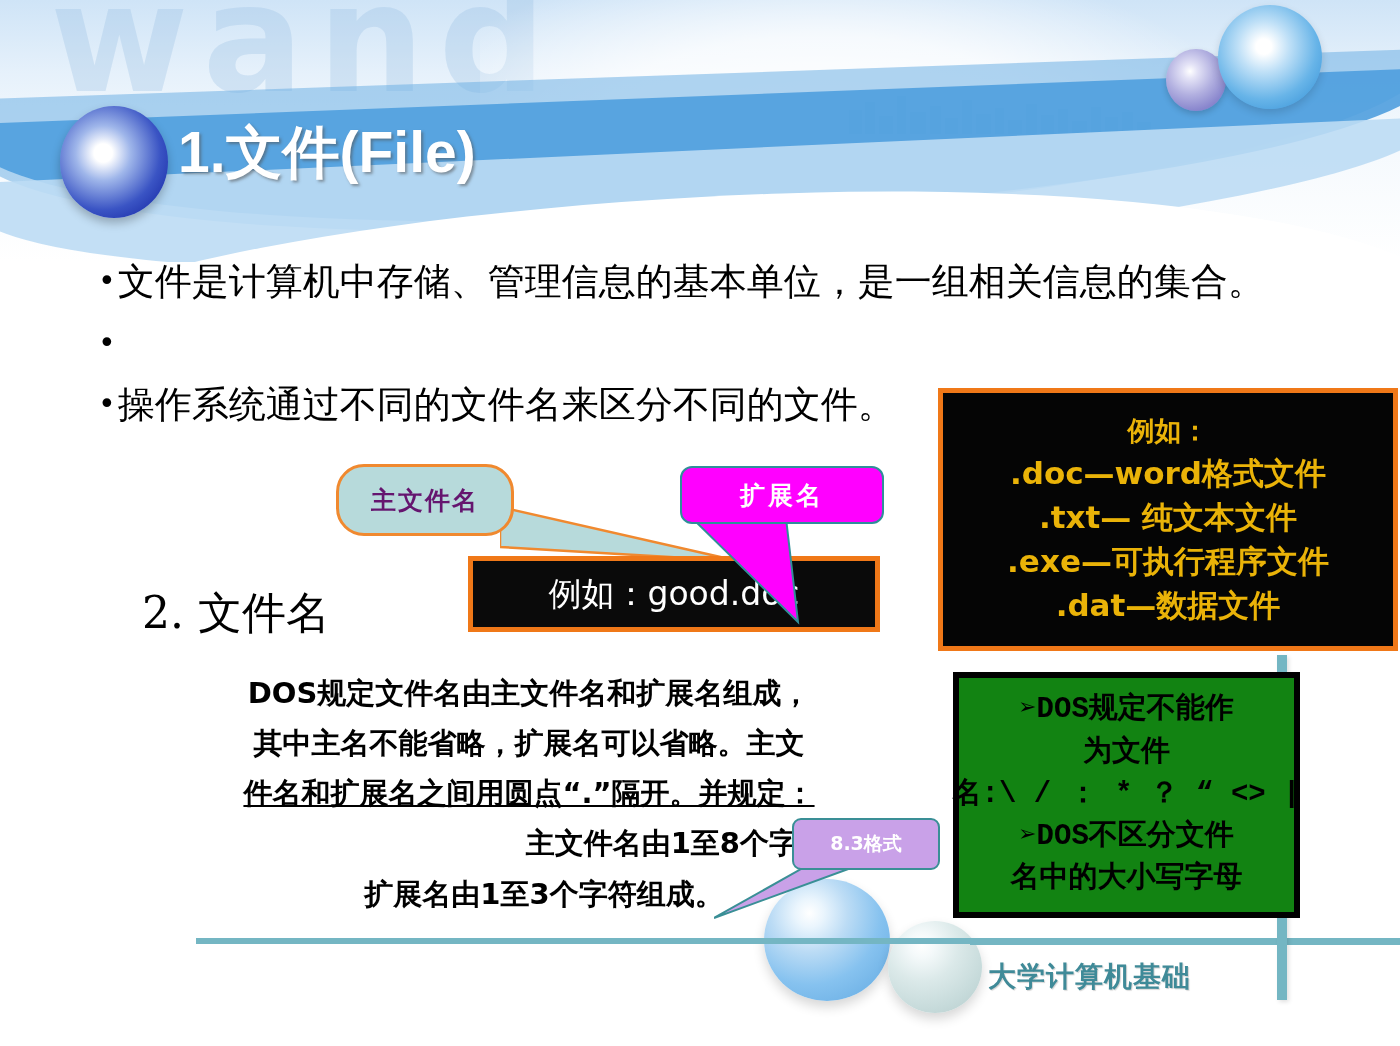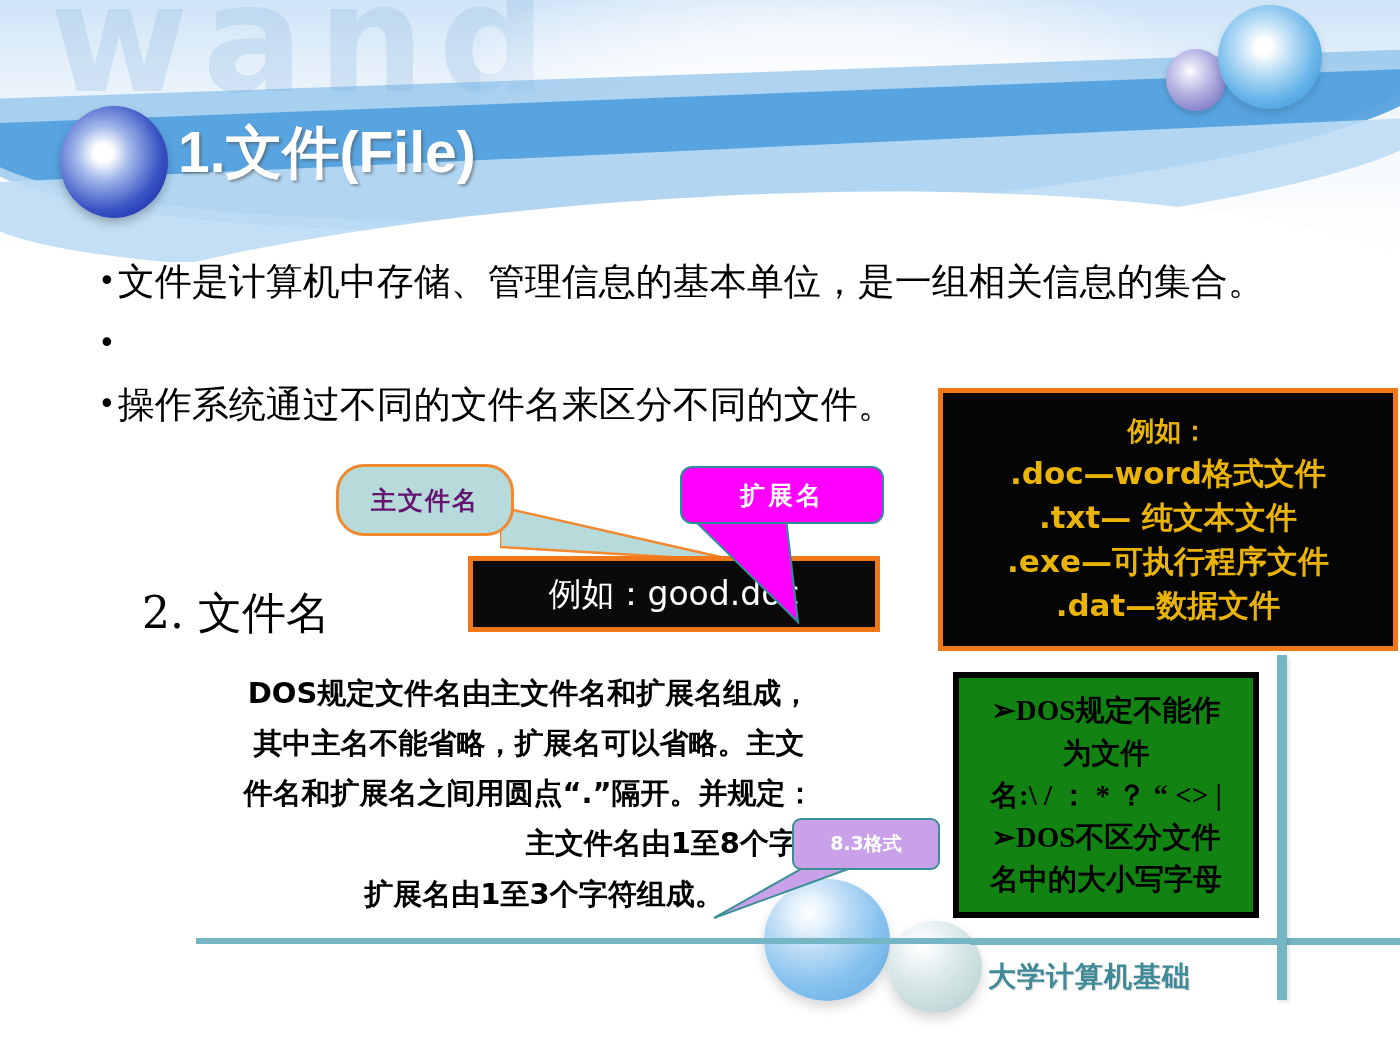--- a/index.html
+++ b/index.html
@@ -114,21 +114,21 @@
 
   
   .dospara{
     position:absolute;left:116px;top:668px;width:826px;
     font-size:29px;font-weight:700;color:#000;
     line-height:1.73;
     font-family:"DejaVu Sans","Liberation Sans",sans-serif;
   }
   .dospara .r1{display:block;text-align:center;}
   .dospara .r2{display:block;text-align:center;}
-  .dospara .r3{display:block;text-align:center;}
+  .dospara .r3{display:block;text-align:center;text-decoration:underline;}
   .dospara .r4{display:block;text-align:right;padding-right:28px;}
   .dospara .r5{display:block;text-align:center;padding-left:30px;}
 
   
   .exbox{
     position:absolute;left:468px;top:556px;width:412px;height:76px;
     background:#0a0a0a;border:5px solid #f07818;
     box-sizing:border-box;
     display:flex;align-items:center;justify-content:center;
     color:#ffffff;font-size:33px;
@@ -180,25 +180,25 @@
     background:#050505;border:5px solid #f07818;box-sizing:border-box;
     display:flex;flex-direction:column;align-items:center;justify-content:center;
     color:#eab308;z-index:6;
     font-family:"DejaVu Sans","Liberation Sans",sans-serif;
   }
   .extbox .eline{font-size:31px;font-weight:700;line-height:1.42;white-space:nowrap;}
   .extbox .eline.hdr{font-size:27px;}
 
   
   .greenbox{
-    position:absolute;left:953px;top:672px;width:306px;height:246px;
+    position:absolute;left:953px;top:672px;width:347px;height:246px;
     background:#128312;border:6px solid #000000;box-sizing:border-box;
     display:flex;flex-direction:column;align-items:center;justify-content:center;
     color:#000000;z-index:6;
-    font-family:Liberation Serif, serif;
+    font-family:Liberation Mono, monospace;
   }
   .greenbox .gline{font-size:29px;font-weight:700;line-height:1.46;white-space:nowrap;}
 
   
   .foot-hline{
     position:absolute;left:970px;top:938px;width:430px;height:7px;
     background:#74b6c3;z-index:2;
   }
   .foot-hline-left{
     position:absolute;left:196px;top:938px;width:790px;height:6px;

